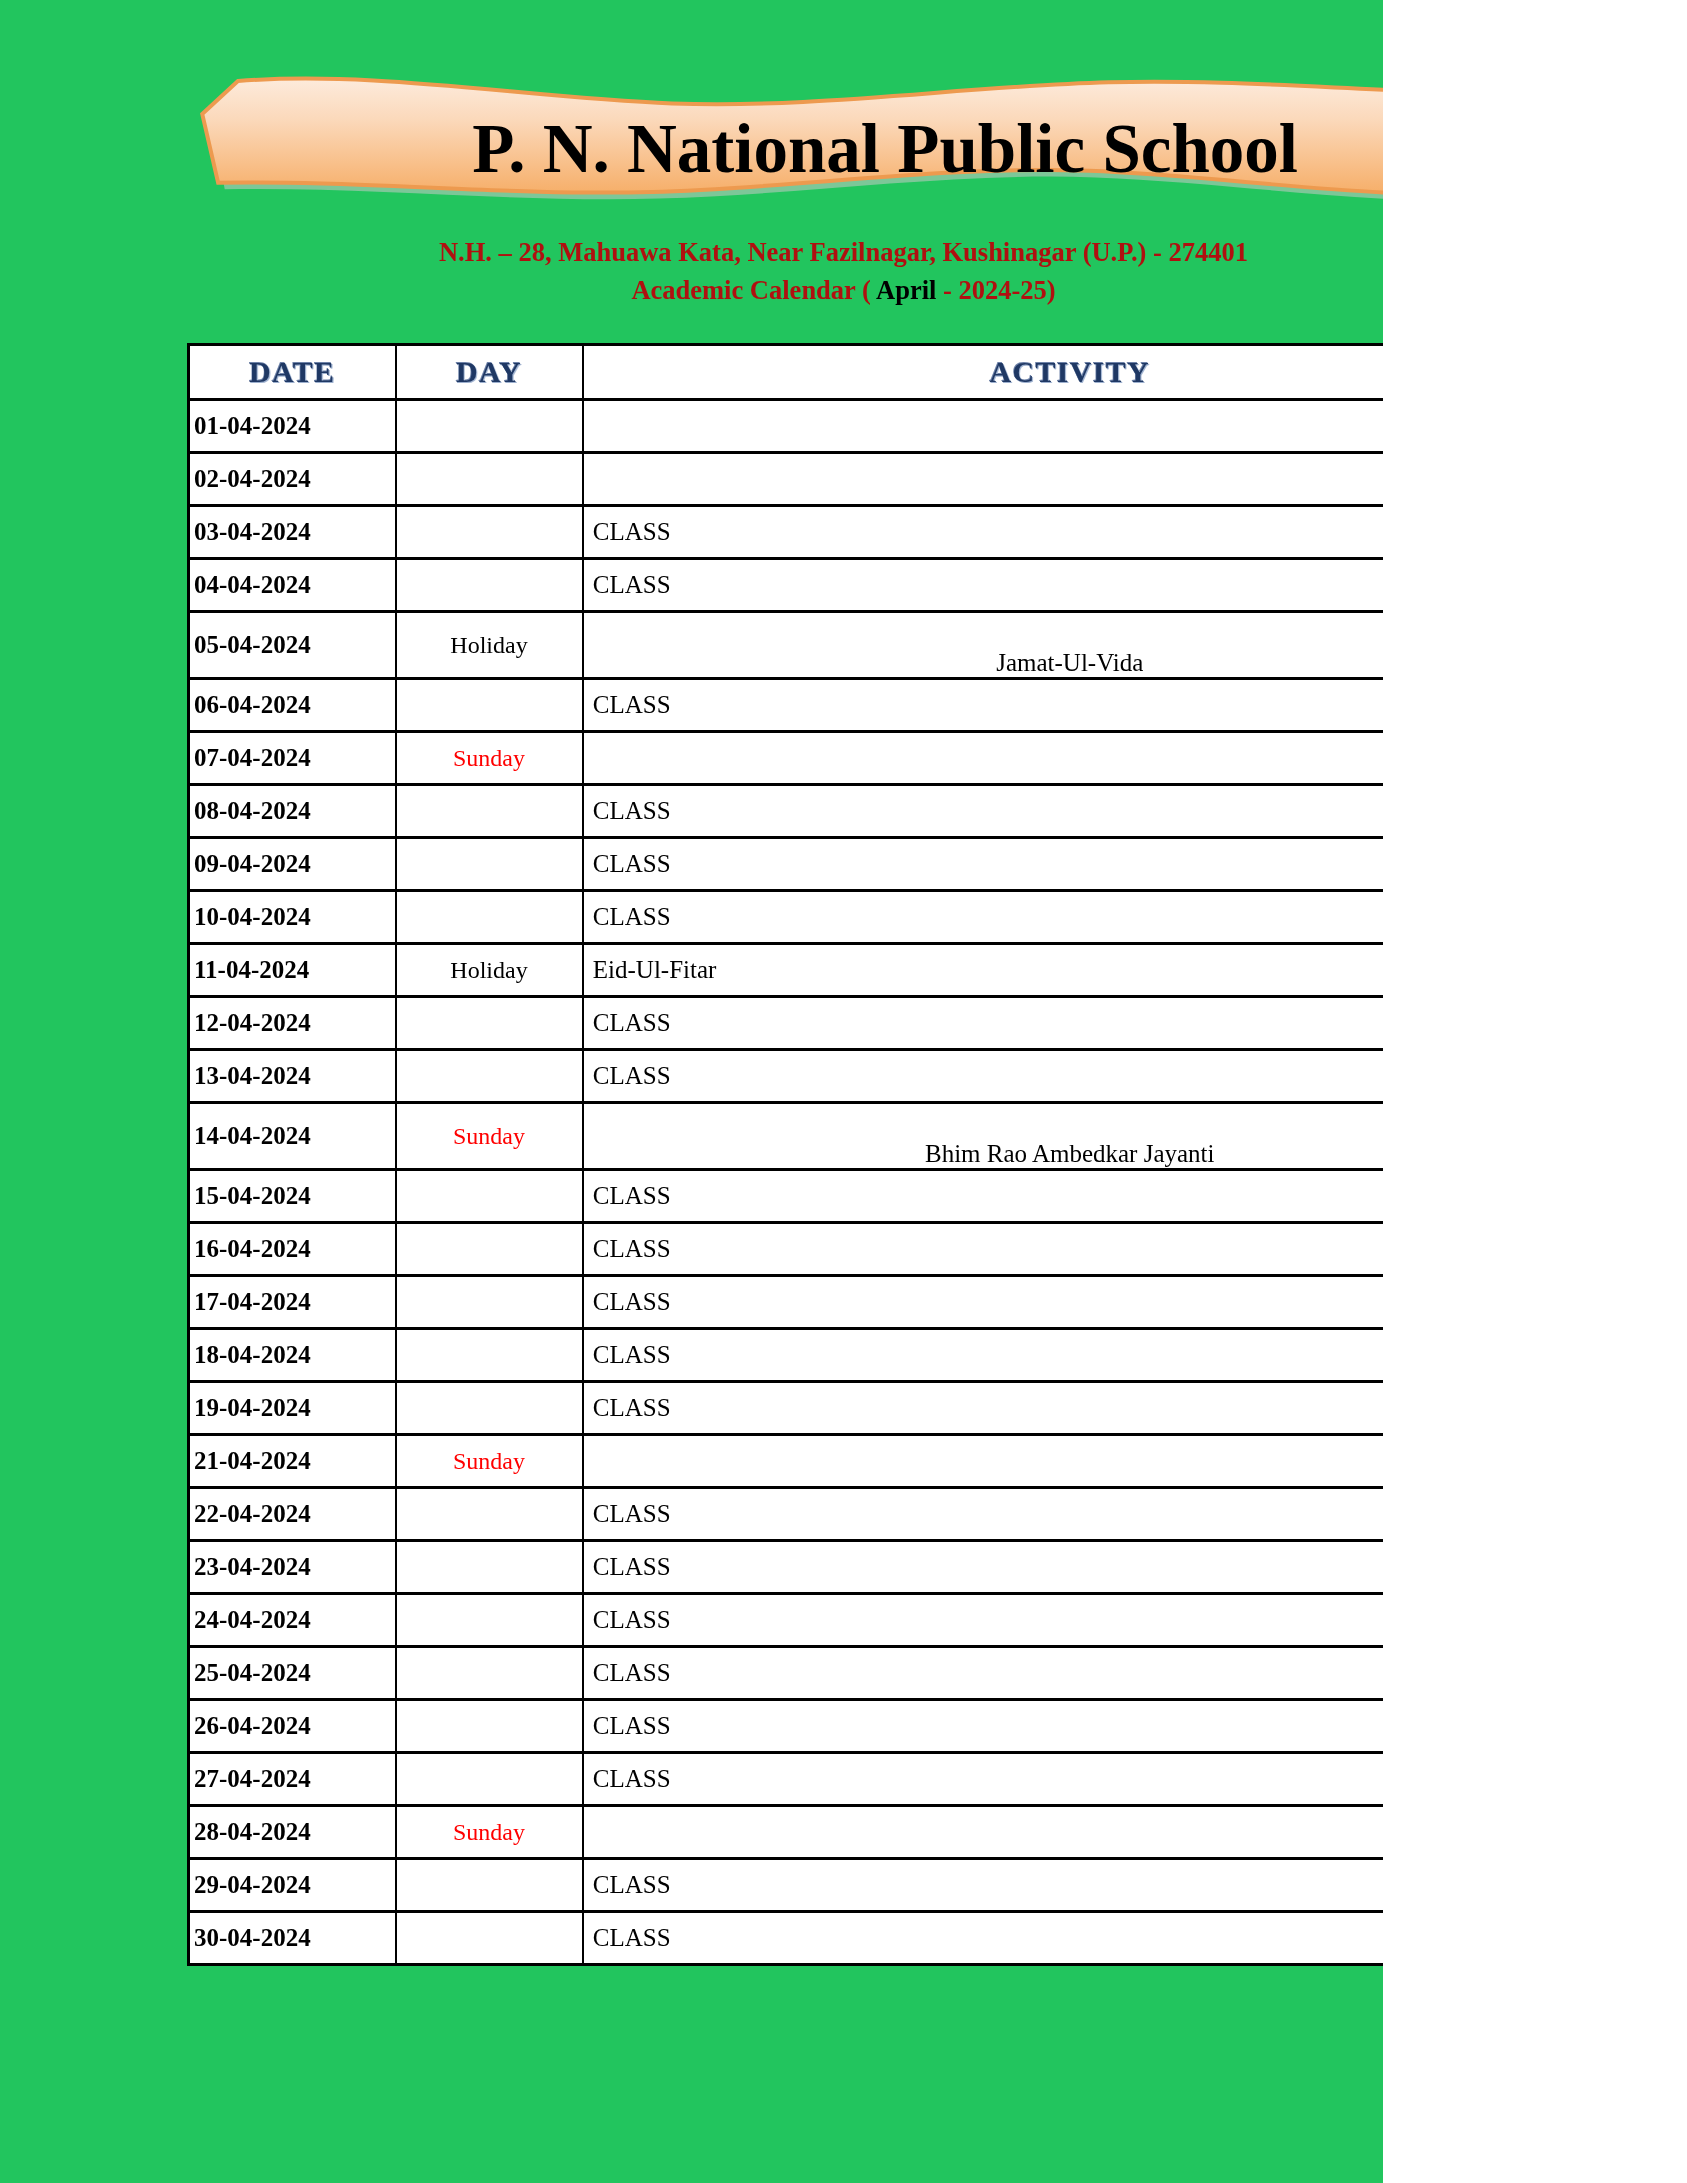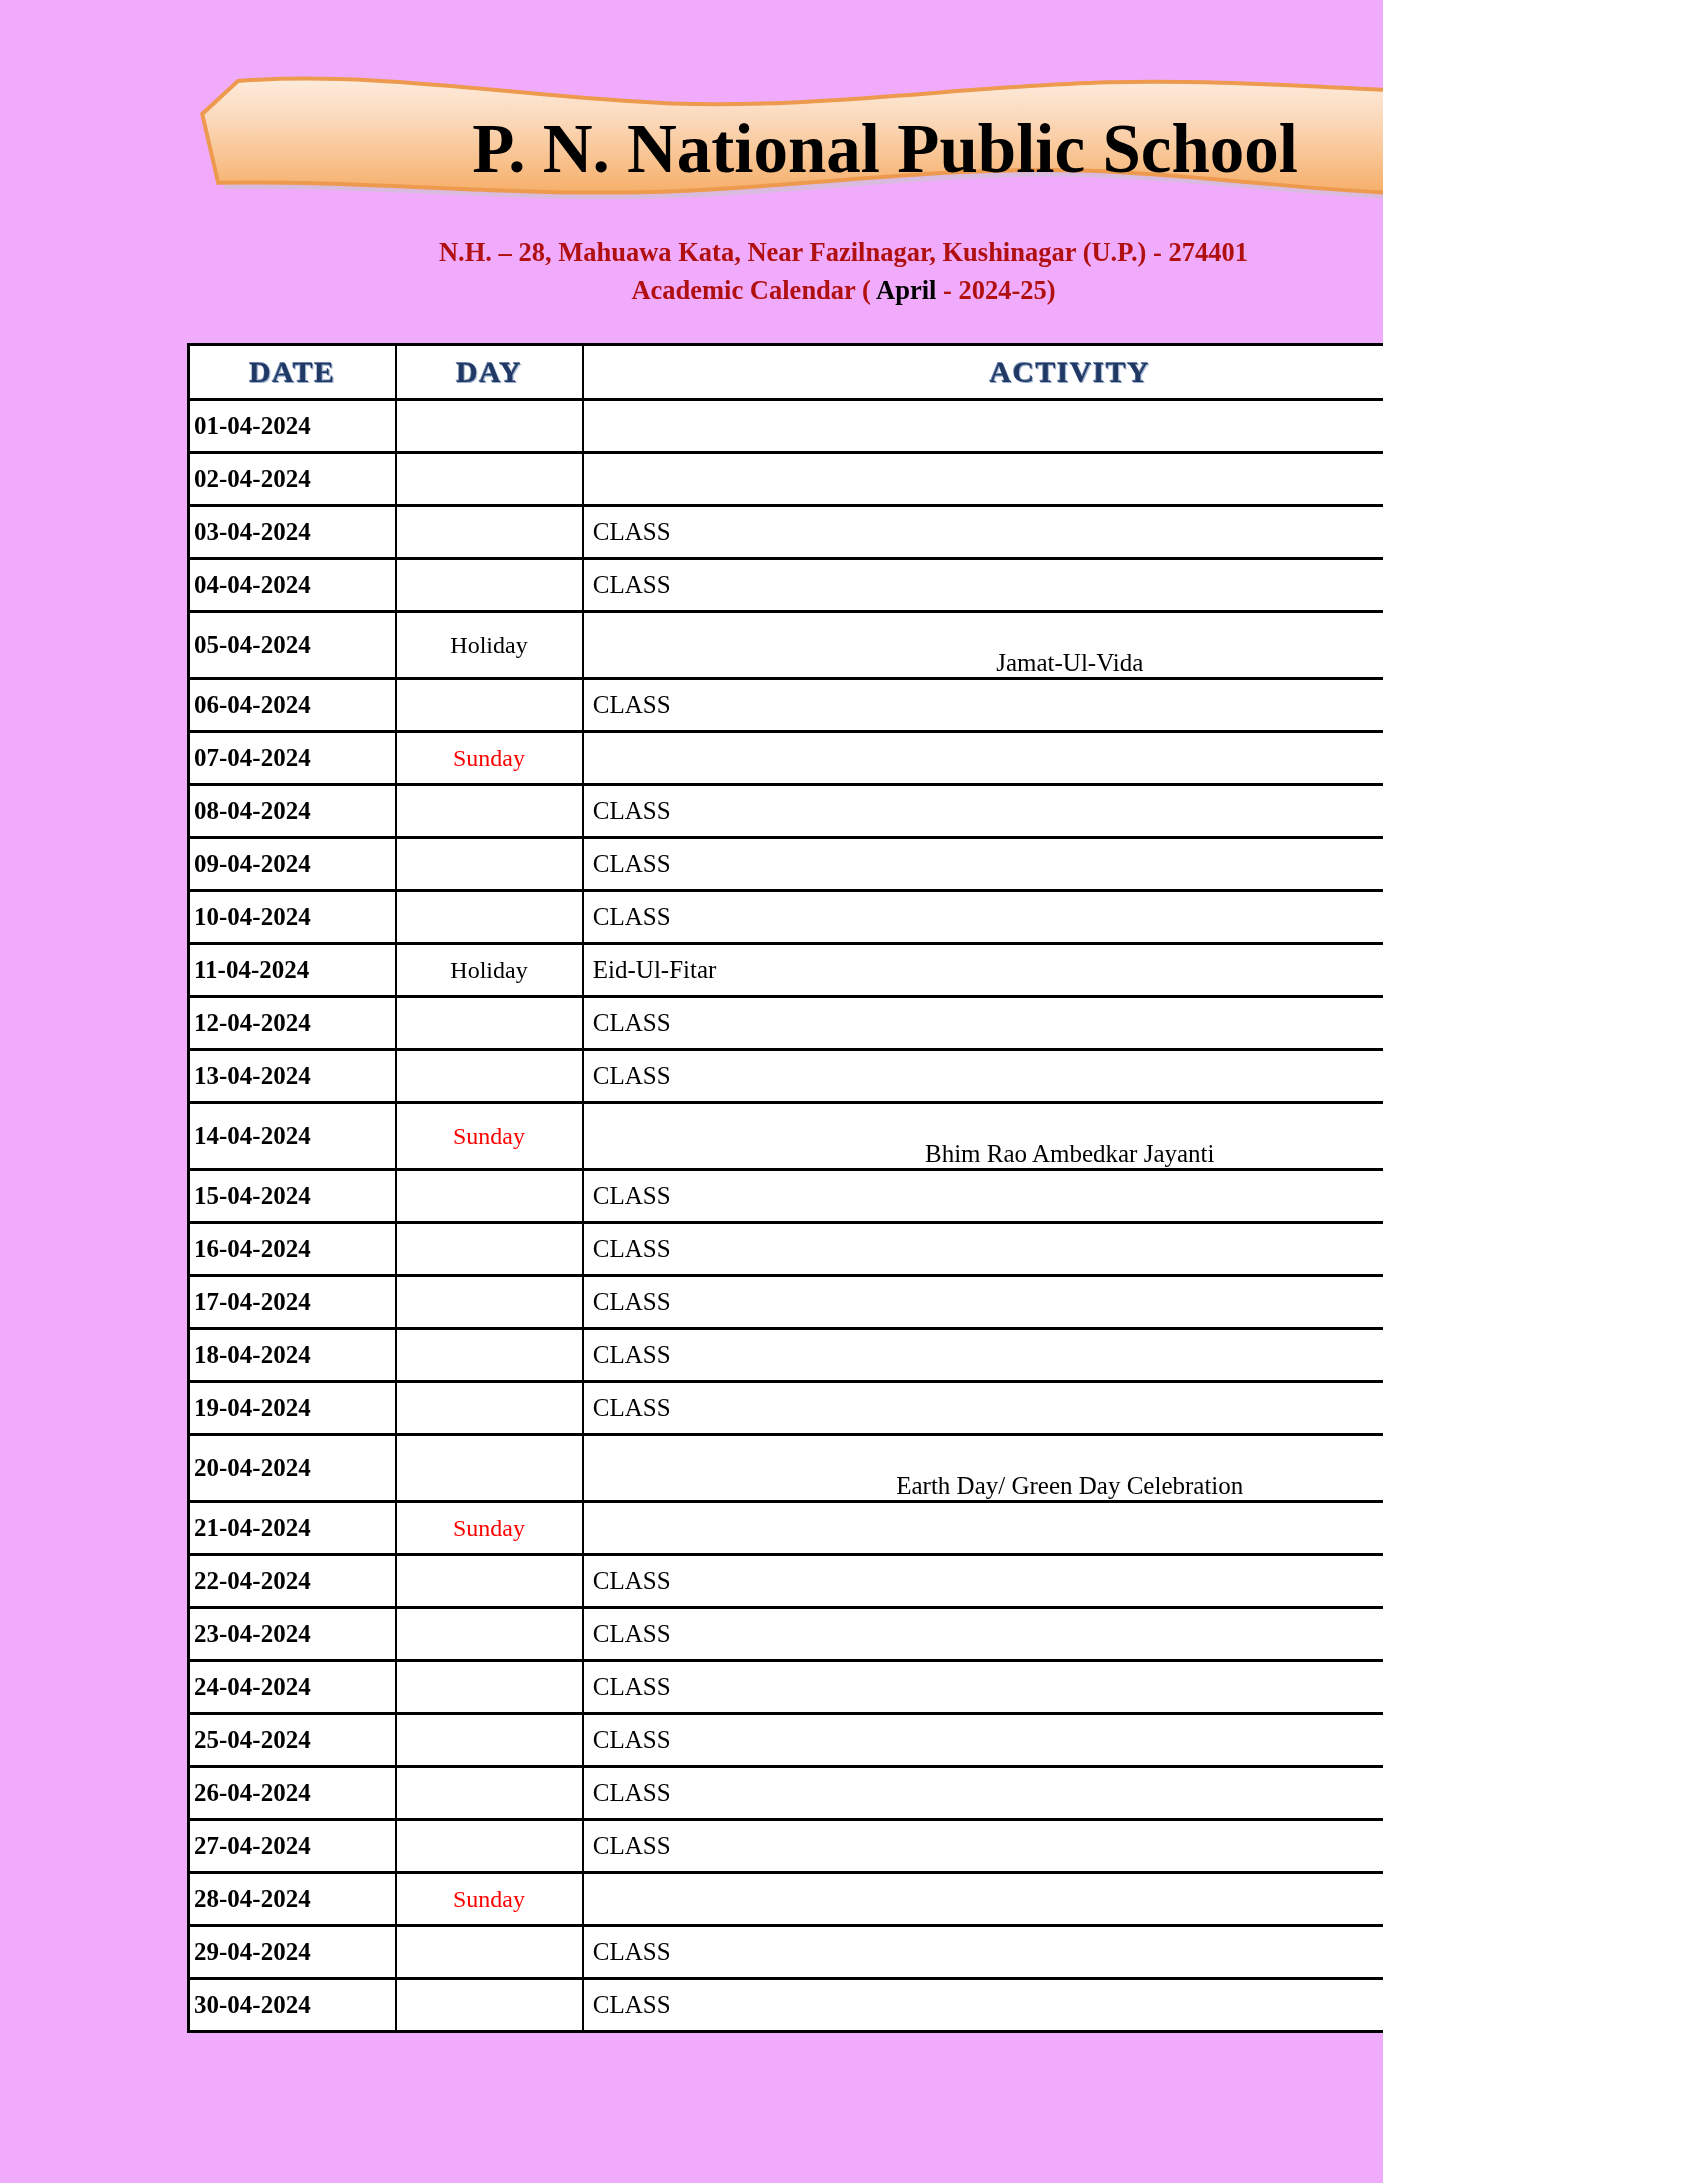--- a/index.html
+++ b/index.html
@@ -12,21 +12,21 @@
     width: 1687px;
     height: 2183px;
     font-family: "Liberation Serif", "DejaVu Serif", serif;
     -webkit-font-smoothing: antialiased;
   }
 
   .page {
     position: relative;
     width: 1383px;
     height: 2183px;
-    background: #f0abfc;
+    background: #22c55e;
     overflow: hidden;
   }
 
   
   .banner-wrap {
     position: absolute;
     left: 189px;
     top: 73px;
     width: 1383px;
     height: 152px;
@@ -430,31 +430,20 @@
             </td>
             <td>
               <span class="cell-day"></span>
             </td>
             <td>
               <span class="cell-act">CLASS</span>
             </td>
           </tr>
           <tr class="row">
             <td>
-              <span class="cell-date">20-04-2024</span>
-            </td>
-            <td>
-              <span class="cell-day"></span>
-            </td>
-            <td>
-              <span class="cell-act center">Earth Day/ Green Day Celebration</span>
-            </td>
-          </tr>
-          <tr class="row">
-            <td>
               <span class="cell-date">21-04-2024</span>
             </td>
             <td>
               <span class="cell-day sunday">Sunday</span>
             </td>
             <td>
               <span class="cell-act blank"></span>
             </td>
           </tr>
           <tr class="row">

